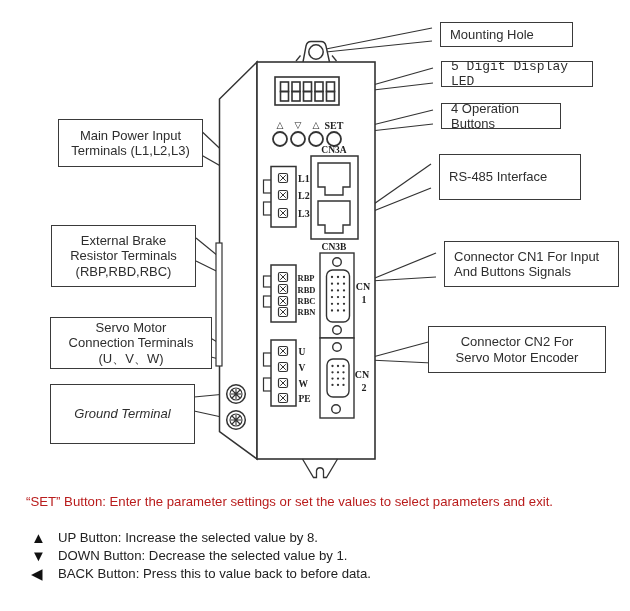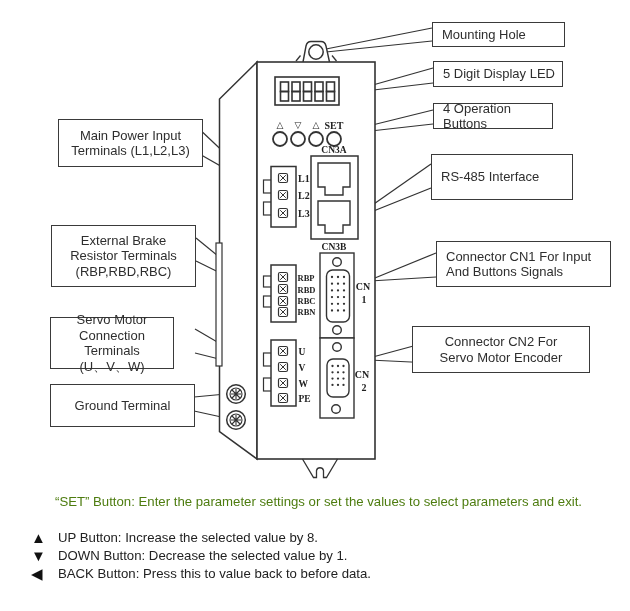--- a/index.html
+++ b/index.html
@@ -8,23 +8,23 @@
     font-family:"Liberation Sans",sans-serif;color:#2e2e2e;
   }
   .canvas svg{position:absolute;left:0;top:0;}
   .callout{
     position:absolute;box-sizing:border-box;background:#fff;
     border:1.5px solid #3a3a3a;
     display:flex;align-items:center;justify-content:center;
     font-size:13px;line-height:15.5px;text-align:center;
     white-space:pre-line;color:#2e2e2e;z-index:2;
   }
-  .callout.align-left{justify-content:flex-start;text-align:left;padding-left:9px;}
+  .callout.align-left{justify-content:flex-start;text-align:left;padding-left:9px;margin-left:8px;}
   .notes{position:absolute;left:0;top:0;width:630px;z-index:2;}
-  .set-note{position:absolute;left:26px;top:494px;width:585px;margin:0;font-size:13.2px;color:#4d7c0f;text-align:center;}
+  .set-note{position:absolute;left:26px;top:494px;width:585px;margin:0;font-size:13.2px;color:#b91c1c;}
   .note-row{position:absolute;left:31px;display:flex;align-items:center;font-size:13.2px;color:#222;}
   .note-row .sym{display:inline-block;width:27px;font-size:15px;line-height:15px;color:#111;}
   .svgtext{font-family:"Liberation Serif",serif;font-weight:bold;fill:#222;}
   .tri{font-family:"DejaVu Sans",sans-serif;fill:#222;}
 </style>
 </head>
 <body>
 
 <div class="canvas">
 
@@ -182,32 +182,32 @@
       </g>
 
     </g>
   </svg>
 
   <div class="callout" style="left:51px;top:119px;width:145px;height:48px;margin-left:7px;"><span>Main Power Input
 Terminals (L1,L2,L3)</span></div>
   <div class="callout" style="left:51px;top:225px;width:145px;height:62px;"><span>External Brake
 Resistor  Terminals
 (RBP,RBD,RBC)</span></div>
-  <div class="callout" style="left:50px;top:317px;width:124px;height:52px;"><span>Servo Motor
+  <div class="callout" style="left:50px;top:317px;width:162px;height:52px;"><span>Servo Motor
 Connection Terminals
 (U、V、W)</span></div>
-  <div class="callout" style="left:50px;top:384px;width:145px;height:43px;"><span>Ground Terminal</span></div>
+  <div class="callout" style="left:50px;top:384px;width:145px;height:60px;font-style:italic;"><span>Ground Terminal</span></div>
 
   <div class="callout align-left" style="left:432px;top:22px;width:133px;height:25px;"><span>Mounting Hole</span></div>
-  <div class="callout align-left" style="left:433px;top:61px;width:130px;height:26px;"><span>5 Digit Display LED</span></div>
+  <div class="callout align-left" style="left:433px;top:61px;width:152px;height:26px;font-family:Liberation Mono, monospace;"><span>5 Digit Display LED</span></div>
   <div class="callout align-left" style="left:433px;top:103px;width:120px;height:26px;"><span>4 Operation Buttons</span></div>
   <div class="callout align-left" style="left:431px;top:154px;width:142px;height:46px;"><span>RS-485 Interface</span></div>
   <div class="callout align-left" style="left:436px;top:241px;width:175px;height:46px;"><span>Connector CN1 For Input
 And Buttons Signals</span></div>
-  <div class="callout" style="left:412px;top:326px;width:178px;height:47px;"><span>Connector CN2 For
+  <div class="callout" style="left:428px;top:326px;width:178px;height:47px;"><span>Connector CN2 For
 Servo Motor Encoder</span></div>
 
   <div class="notes">
     <p class="set-note">“SET” Button: Enter the parameter settings or set the values to select parameters and exit.</p>
     <div class="note-row" style="top:530px;">
       <span class="sym">▲</span>
       <span>UP Button: Increase the selected value by 8.</span>
     </div>
     <div class="note-row" style="top:548px;">
       <span class="sym">▼</span>

